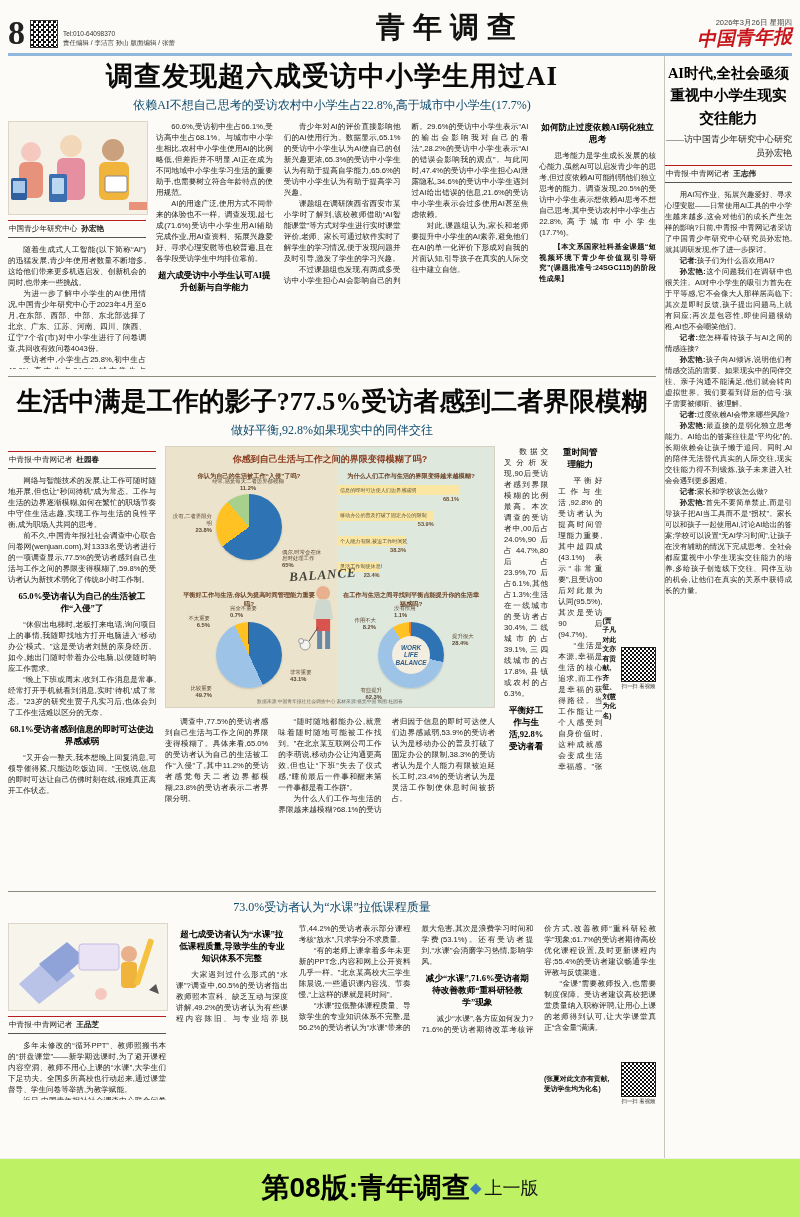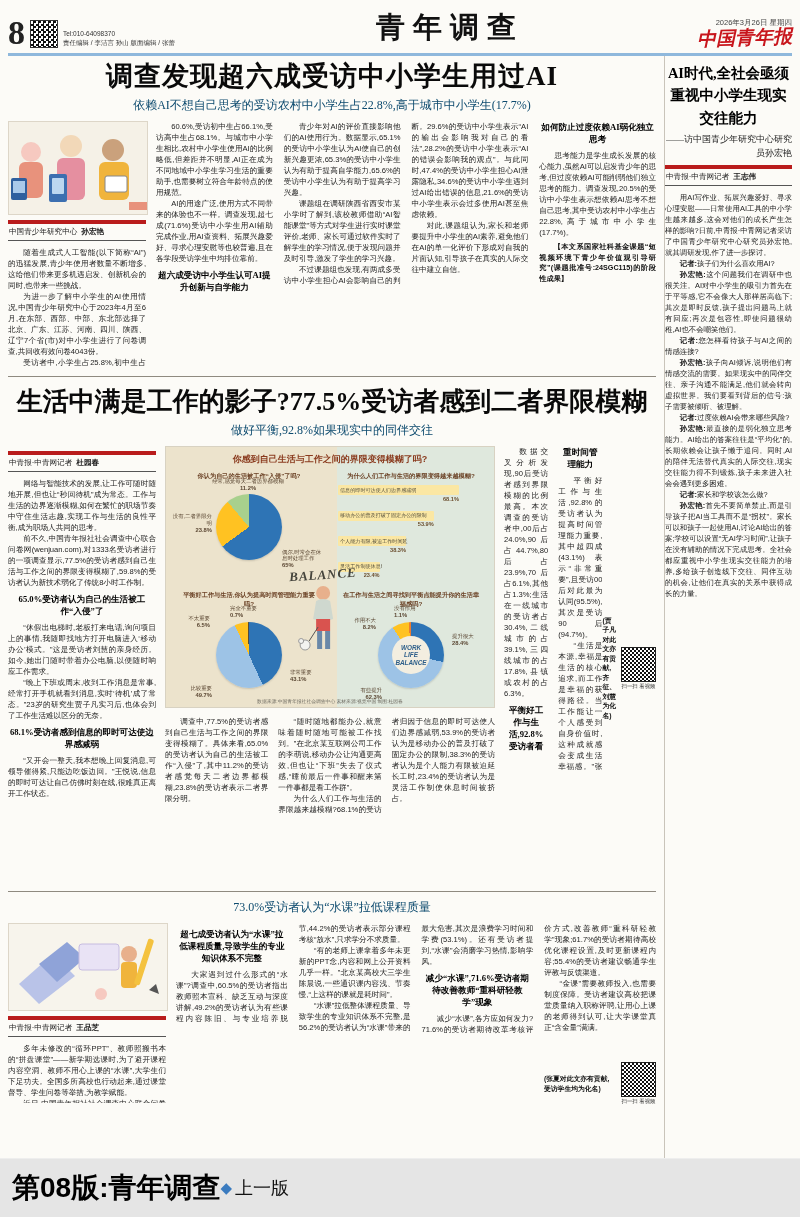--- a/index.html
+++ b/index.html
@@ -26,21 +26,21 @@
   .hl{font-family:"Liberation Serif",serif;font-weight:900;color:#0a0a0a;text-align:center;margin:2px 0;}
   .hl-a1{font-size:27px;letter-spacing:1px;}
   .hl-a2{font-size:26px;letter-spacing:0;}
   .hl-a3{font-size:23px;}
   .subhl{text-align:center;font-size:12px;color:#0c4a6e;margin:3px 0 7px;font-family:"Liberation Serif",serif;}
   
   .flow p.para{font-size:7.6px;line-height:11px;color:#222;text-align:justify;margin:0;text-indent:2em;}
   .flow p.para b{font-weight:bold;}
   .flow h4.colhead{font-size:8.6px;line-height:1.4;font-weight:900;text-align:center;color:#000;margin:5px 2px;font-family:"Liberation Serif",serif;}
   .flow p.note{font-size:7.2px;font-weight:bold;line-height:10.5px;margin:4px 0 0;color:#111;text-align:justify;}
-  .byline{border-top:4px solid #b91c1c;border-bottom:1px solid #555;padding:3px 1px;font-size:7.6px;color:#222;margin:5px 0 6px;}
+  .byline{border-top:1px solid #b91c1c;border-bottom:1px solid #555;padding:3px 1px;font-size:7.6px;color:#222;margin:5px 0 6px;}
   .byline b{margin-left:4px;}
   
   .a1-body{display:flex;gap:10px;height:248px;overflow:hidden;}
   .a1-left{width:138px;flex:none;}
   .a1-cols{flex:1;column-count:4;column-gap:11px;height:248px;overflow:hidden;}
   .illo{border:1px solid #ddd6c8;display:block;}
   
   .a2-body{display:flex;gap:9px;height:438px;overflow:hidden;}
   .a2-left{width:148px;flex:none;}
   .a2-left .flow,.a3-left .flow{overflow:hidden;}
@@ -93,21 +93,21 @@
   .a3-body{display:flex;gap:10px;height:182px;overflow:hidden;position:relative;}
   .a3-left{width:158px;flex:none;}
   .a3-cols{flex:1;column-count:4;column-gap:11px;height:182px;overflow:hidden;}
   .a3-qr{position:absolute;right:0;bottom:0;width:112px;background:#fcfbf7;padding:2px 0 0 3px;}
   
   .sb-title{font-family:"Liberation Serif",serif;font-size:14.5px;font-weight:900;text-align:center;line-height:1.55;color:#000;margin:6px 0 4px;}
   .sb-sub{font-size:9px;text-align:right;color:#222;line-height:1.5;margin-bottom:4px;font-family:"Liberation Serif",serif;}
   .sidebar .flow{height:930px;overflow:hidden;}
   .sidebar .flow p.para{font-size:7.4px;line-height:11px;}
   
-  .page-footer{position:absolute;left:0;right:0;bottom:0;height:58px;background:#e5e5e5;display:flex;align-items:center;justify-content:flex-start;padding:0 12px;border-top:1px solid #eee;}
+  .page-footer{position:absolute;left:0;right:0;bottom:0;height:58px;background:#bef264;display:flex;align-items:center;justify-content:center;padding:0 12px;border-top:1px solid #eee;}
   .footer-label{font-size:28px;font-weight:900;color:#000;}
   .prev-btn{font-size:18px;color:#111;display:flex;align-items:center;gap:3px;cursor:pointer;}
   .prev-diamond{color:#3a7bbf;font-size:15px;}
 </style>
 </head>
 <body>
 
 <div class="page">
 
   <header class="masthead">

